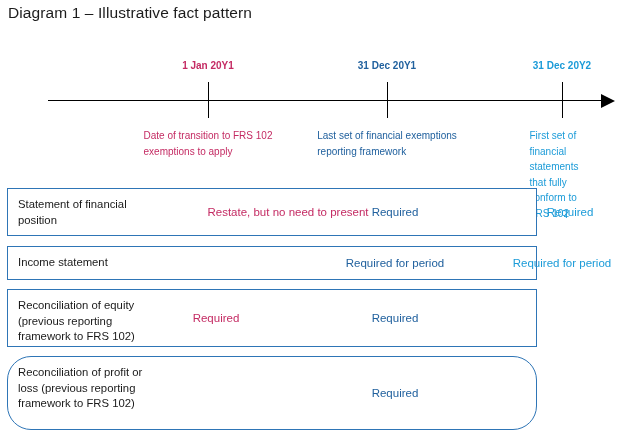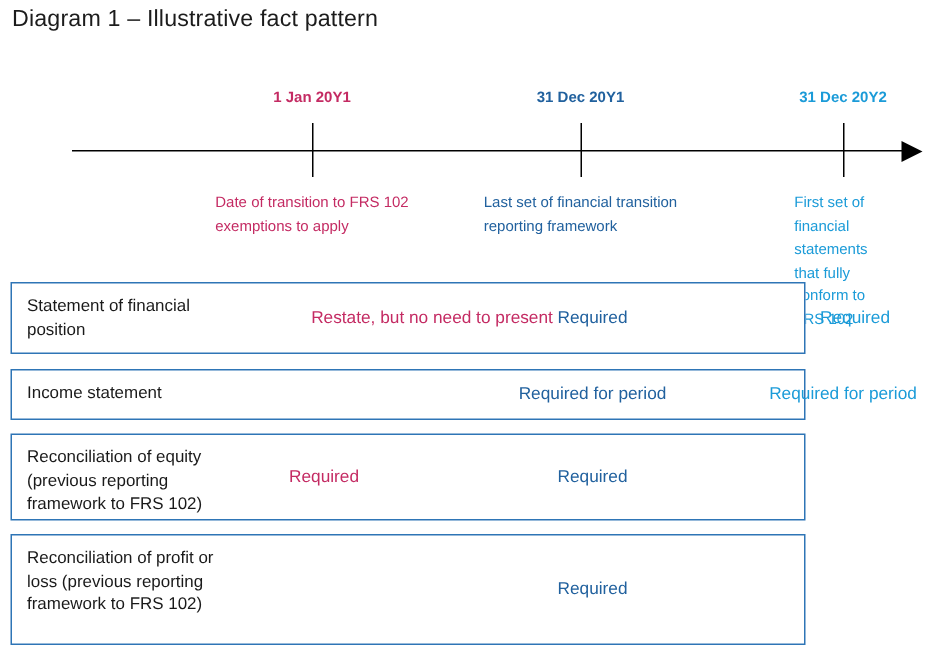--- a/index.html
+++ b/index.html
@@ -125,21 +125,21 @@
   <div id="timeline-marks">
       <div class="tick" style="left: 208px;"></div>
       <div class="tick-label" style="left: 208px; color: rgb(196, 43, 99);">1 Jan 20Y1</div>
       <div class="milestone-desc" style="left: 208px; color: rgb(196, 43, 99);">
         <div>Date of transition to FRS 102</div>
         <div>exemptions to apply</div>
       </div>
       <div class="tick" style="left: 387px;"></div>
       <div class="tick-label" style="left: 387px; color: rgb(33, 97, 158);">31 Dec 20Y1</div>
       <div class="milestone-desc" style="left: 387px; color: rgb(33, 97, 158);">
-        <div>Last set of financial transition</div>
+        <div>Last set of financial exemptions</div>
         <div>reporting framework</div>
       </div>
       <div class="tick" style="left: 562px;"></div>
       <div class="tick-label" style="left: 562px; color: rgb(27, 155, 216);">31 Dec 20Y2</div>
       <div class="milestone-desc" style="left: 562px; color: rgb(27, 155, 216);">
         <div>First set of financial</div>
         <div>statements that fully</div>
         <div>conform to FRS 102</div>
       </div>
     </div>
@@ -155,17 +155,17 @@
     <div class="row" style="top: 58px; height: 34px; border-color: rgb(46, 117, 182); padding-left: 28px;">
       <div class="row-label">Income statement</div>
       <div class="cell" style="left: 387px; top: 9px; color: rgb(33, 97, 158);">Required for period</div>
       <div class="cell" style="left: 554px; top: 9px; color: rgb(27, 155, 216);">Required for period</div>
     </div>
     <div class="row" style="top: 101px; height: 58px; border-color: rgb(46, 117, 182);">
       <div class="row-label">Reconciliation of equity (previous reporting framework to FRS 102)</div>
       <div class="cell" style="left: 208px; top: 21px; color: rgb(196, 43, 99);">Required</div>
       <div class="cell" style="left: 387px; top: 21px; color: rgb(33, 97, 158);">Required</div>
     </div>
-    <div class="row" style="top: 168px; height: 74px; border-color: rgb(46, 117, 182);">
+    <div class="row" style="top: 168px; height: 74px; border-color: rgb(46, 117, 182); border-radius: 24px;">
       <div class="row-label">Reconciliation of profit or loss (previous reporting framework to FRS 102)</div>
       <div class="cell" style="left: 387px; top: 29px; color: rgb(33, 97, 158);">Required</div>
     </div>
   </div>
 
 </body></html>

